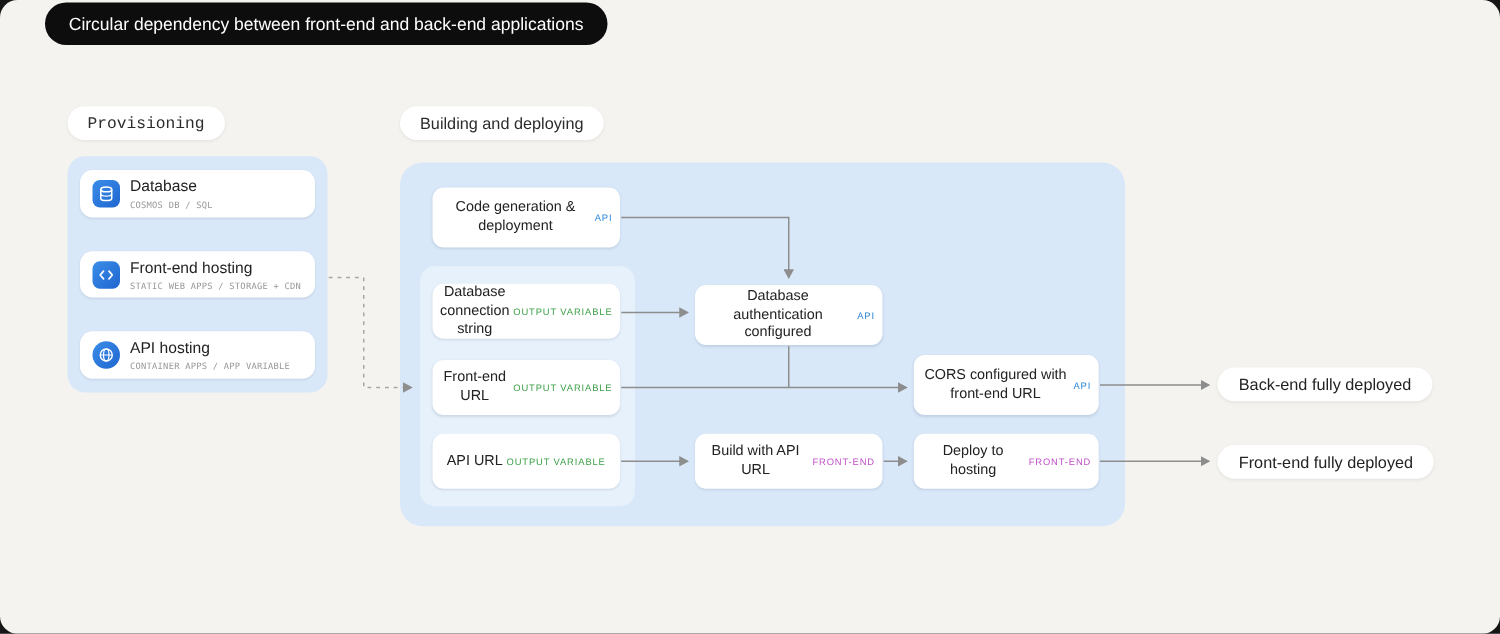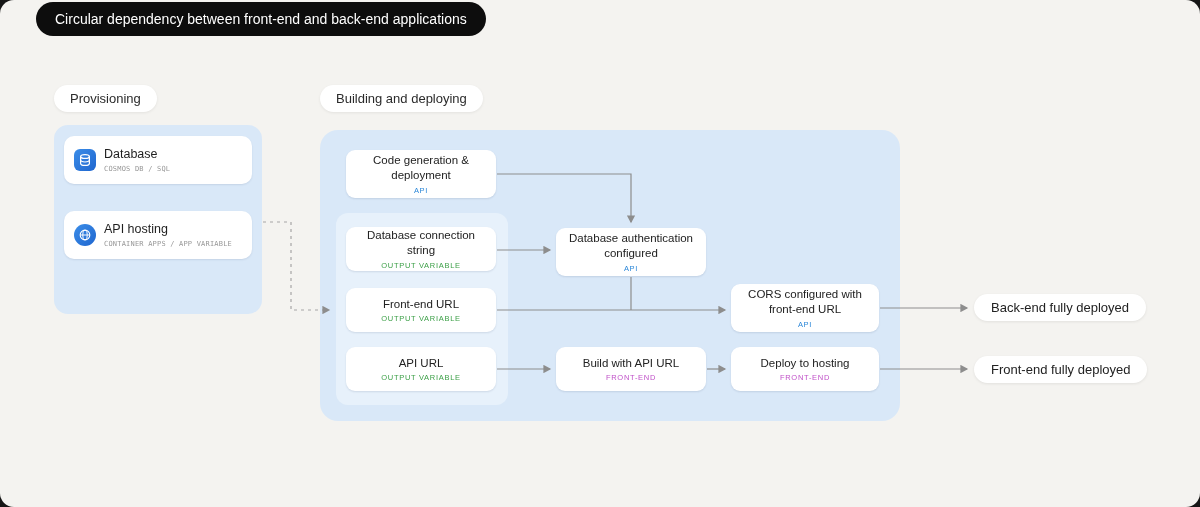--- a/index.html
+++ b/index.html
@@ -23,21 +23,21 @@
     white-space:nowrap;
   }
   .section-pill {
     position:absolute; height:27px;
     background:#ffffff; border-radius:14px;
     display:flex; align-items:center;
     padding:0 16px; font-size:13px; color:#2b2b2b;
     box-shadow:0 1px 3px rgba(0,0,0,.07);
     white-space:nowrap;
   }
-  #prov-pill { left:54px; top:85px; }
+  #prov-pill { left:54px; top:85px;font-family:Liberation Mono, monospace; }
   #build-pill { left:320px; top:85px; }
 
   #prov-box {
     position:absolute; left:54px; top:125px;
     width:208px; height:189px;
     background:var(--panel-blue, #d9e8f8);
     border-radius:14px;
     padding:11px 10px;
     display:flex; flex-direction:column; gap:27px;
   }
@@ -69,21 +69,21 @@
   }
   #vars-box {
     position:absolute; left:336px; top:213px;
     width:172px; height:192px;
     background:#e7f1fb; border-radius:12px;
   }
   .node {
     position:absolute;
     background:#fff; border-radius:9px;
     box-shadow:0 1px 2px rgba(20,40,80,.12);
-    display:flex; flex-direction:column;
+    display:flex; flex-direction:row;
     align-items:center; justify-content:center;
     text-align:center; gap:3px; padding:16px 6px;
   }
   .node .t { font-size:11.5px; color:#222; line-height:1.3; }
   .tag {
     font-family:Liberation Sans, sans-serif;
     font-size:7.5px; letter-spacing:.7px; white-space:nowrap;
   }
   .tag.api { color:var(--tag-api, #2b87d8); }
   .tag.out { color:var(--tag-output-variable, #3da048); }
@@ -132,20 +132,31 @@
           <path d="M3 4v8c0 1.2 2.2 2.2 5 2.2s5-1 5-2.2V4" fill="none" stroke="#fff" stroke-width="1.4"></path>
           <path d="M3 8c0 1.2 2.2 2.2 5 2.2s5-1 5-2.2" fill="none" stroke="#fff" stroke-width="1.2"></path>
         </svg>
       </span>
       <span class="prov-text">
         <span class="prov-title">Database</span>
         <span class="prov-sub">COSMOS DB / SQL</span>
       </span>
     </div>
 
+    <div class="prov-card">
+      <span class="icon-sq">
+        <svg width="14" height="14" viewBox="0 0 16 16">
+          <path d="M5.5 4.5 2.5 8l3 3.5M10.5 4.5l3 3.5-3 3.5" fill="none" stroke="#fff" stroke-width="1.6" stroke-linecap="round" stroke-linejoin="round"></path>
+        </svg>
+      </span>
+      <span class="prov-text">
+        <span class="prov-title">Front-end hosting</span>
+        <span class="prov-sub">STATIC WEB APPS / STORAGE + CDN</span>
+      </span>
+    </div>
 
     <div class="prov-card">
       <span class="icon-sq round">
         <svg width="14" height="14" viewBox="0 0 16 16">
           <circle cx="8" cy="8" r="5.5" fill="none" stroke="#fff" stroke-width="1.3"></circle>
           <ellipse cx="8" cy="8" rx="2.5" ry="5.5" fill="none" stroke="#fff" stroke-width="1.1"></ellipse>
           <path d="M2.5 8h11" stroke="#fff" stroke-width="1.1"></path>
         </svg>
       </span>
       <span class="prov-text">

